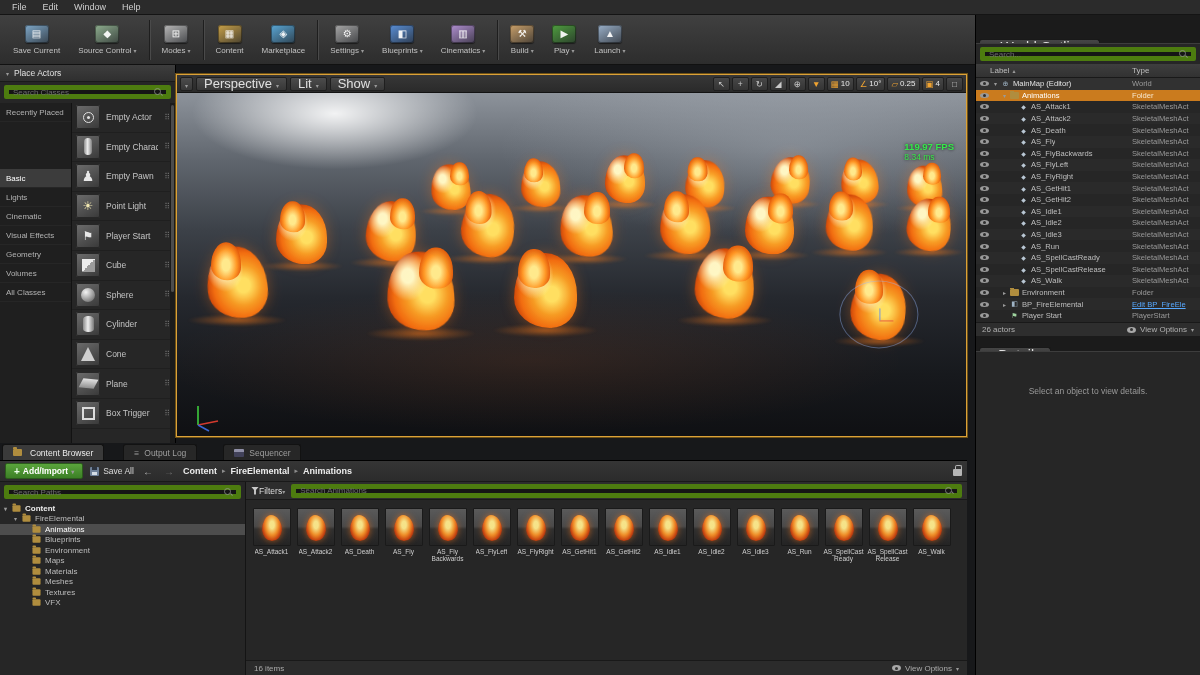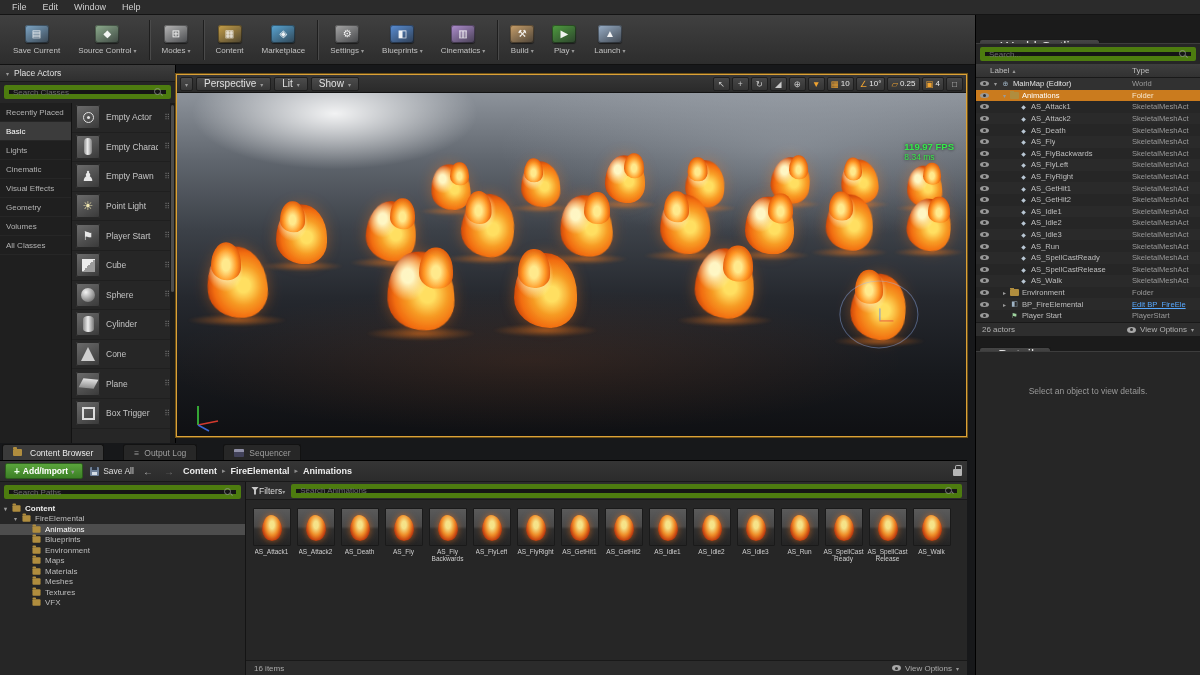--- a/index.html
+++ b/index.html
@@ -24,21 +24,21 @@
   .searchbox{display:flex;align-items:center;background:#151515;border:5px solid #4d7c0f;border-radius:2px;height:14px;padding:0 4px;gap:3px;}
   .searchbox input{flex:1;min-width:0;background:transparent;border:none;outline:none;color:#b9b9b9;font-size:8px;font-family:inherit;}
   .searchbox input::placeholder{color:#6d6d6d;}
   .mag{width:8px;height:8px;position:relative;flex:none;opacity:.75;}
   .mag::before{content:"";position:absolute;left:0;top:0;width:5px;height:5px;border:1px solid #9a9a9a;border-radius:50%;}
   .mag::after{content:"";position:absolute;left:5.5px;top:5.5px;width:3px;height:1px;background:#9a9a9a;transform:rotate(45deg);}
   #pa-search{margin:3px 4px;}
   #pa-body{position:absolute;top:38px;bottom:0;left:0;right:0;display:flex;overflow:hidden;}
   #pa-cats{width:72px;background:#1f1f1f;border-right:1px solid #121212;}
   .pa-cat{height:19px;display:flex;align-items:center;padding:0 6px;font-size:8px;color:#b2b2b2;border-bottom:1px solid #262626;}
-  .pa-cat.selected{background:#3c3c3c;color:#fff;}
+  .pa-cat.selected{background:#3c3c3c;color:#fff;margin-top:47px;}
   #pa-items{flex:1;background:#262626;overflow:hidden;}
   .pa-item{height:29.6px;display:flex;align-items:center;gap:6px;padding:0 4px;border-bottom:1px solid #1f1f1f;}
   .pa-ico{width:24px;height:24px;flex:none;border-radius:2px;background:linear-gradient(150deg,#6d6d6d,#383838);box-shadow:inset 0 0 0 1px #272727;display:flex;align-items:center;justify-content:center;overflow:hidden;}
   .pa-label{flex:1;font-size:8.5px;color:#c5c5c5;white-space:nowrap;overflow:hidden;}
   .pa-grip{color:#6d6d6d;font-size:8px;margin-right:1px;}
   .shape-cube{width:13px;height:13px;background:linear-gradient(135deg,#ededed 0 50%,#9b9b9b 50% 100%);}
   .shape-sphere{width:14px;height:14px;border-radius:50%;background:radial-gradient(circle at 35% 30%,#f4f4f4,#8d8d8d 65%,#4f4f4f);}
   .shape-cylinder{width:11px;height:16px;border-radius:5px/3px;background:linear-gradient(90deg,#8a8a8a,#eee 45%,#777);}
   .shape-cone{width:0;height:0;border-left:7px solid transparent;border-right:7px solid transparent;border-bottom:14px solid #cfcfcf;}
   .shape-plane{width:15px;height:9px;background:linear-gradient(#e2e2e2,#909090);transform:skew(-28deg,5deg);}
@@ -48,21 +48,21 @@
   .shape-capsule{width:8px;height:17px;border-radius:4px;background:linear-gradient(90deg,#8f8f8f,#ececec 45%,#808080);}
   .shape-pawn{font-size:14px;color:#e8e8e8;line-height:1;}
   .shape-light{font-size:12px;color:#f0e6b0;line-height:1;}
   .shape-flag{font-size:12px;color:#e8e8e8;line-height:1;}
   #pa-scroll{position:absolute;right:0;top:38px;bottom:0;width:5px;background:#1b1b1b;}
   #pa-scroll .sb-thumb{position:absolute;top:2px;left:1px;width:3px;height:55%;background:#4d4d4d;border-radius:2px;}
 
   
   #viewport{position:absolute;left:176px;top:74px;width:791px;height:363px;border:1px solid #dba138;box-shadow:0 0 0 1px #6d5117;background:#000;}
   #vp-toolbar{height:18px;background:linear-gradient(#373737,#2a2a2a);border-bottom:1px solid #131313;display:flex;align-items:center;gap:3px;padding:0 3px;}
-  .vp-btn{height:14px;display:flex;align-items:center;gap:4px;padding:0 7px;background:linear-gradient(#4c4c4c,#373737);border:1px solid #1f1f1f;border-radius:2px;font-size:10px;color:#e0e0e0;white-space:nowrap;}
+  .vp-btn{height:14px;display:flex;align-items:center;gap:4px;padding:0 7px;background:linear-gradient(#4c4c4c,#373737);border:1px solid #1f1f1f;border-radius:2px;font-size:13px;color:#e0e0e0;white-space:nowrap;}
   .vp-btn.icon-only{padding:0 4px;}
   .vp-spacer{flex:1;}
   #vp-tools{display:flex;align-items:center;gap:2px;}
   .vp-tool{min-width:17px;height:14px;display:flex;align-items:center;justify-content:center;gap:2px;padding:0 3px;background:linear-gradient(#474747,#343434);border:1px solid #1f1f1f;border-radius:2px;color:#c9c9c9;font-size:8.5px;}
   .vp-tool.accent{color:#f0a331;}
   .vp-tool .val{color:#e8e8e8;font-size:8px;}
   #vp-scene{position:absolute;left:0;right:0;top:18px;bottom:0;overflow:hidden;cursor:crosshair;background:
     radial-gradient(ellipse 230px 90px at 20% 6%, rgba(255,255,255,.9), rgba(255,255,255,0) 62%),
     radial-gradient(ellipse 420px 130px at 78% 16%, rgba(205,212,220,.28), rgba(0,0,0,0) 70%),
     radial-gradient(ellipse 520px 100px at 45% 78%, rgba(255,110,30,.10), rgba(0,0,0,0) 72%),

